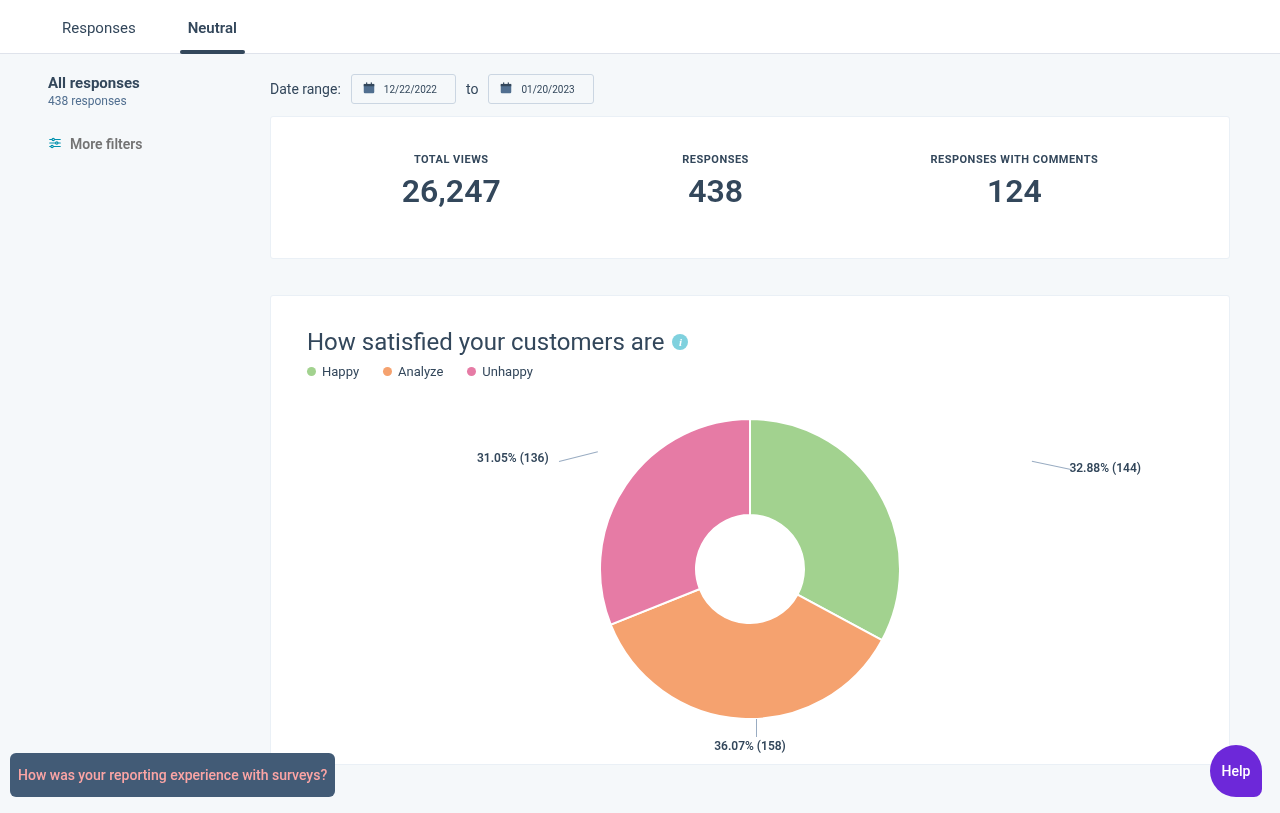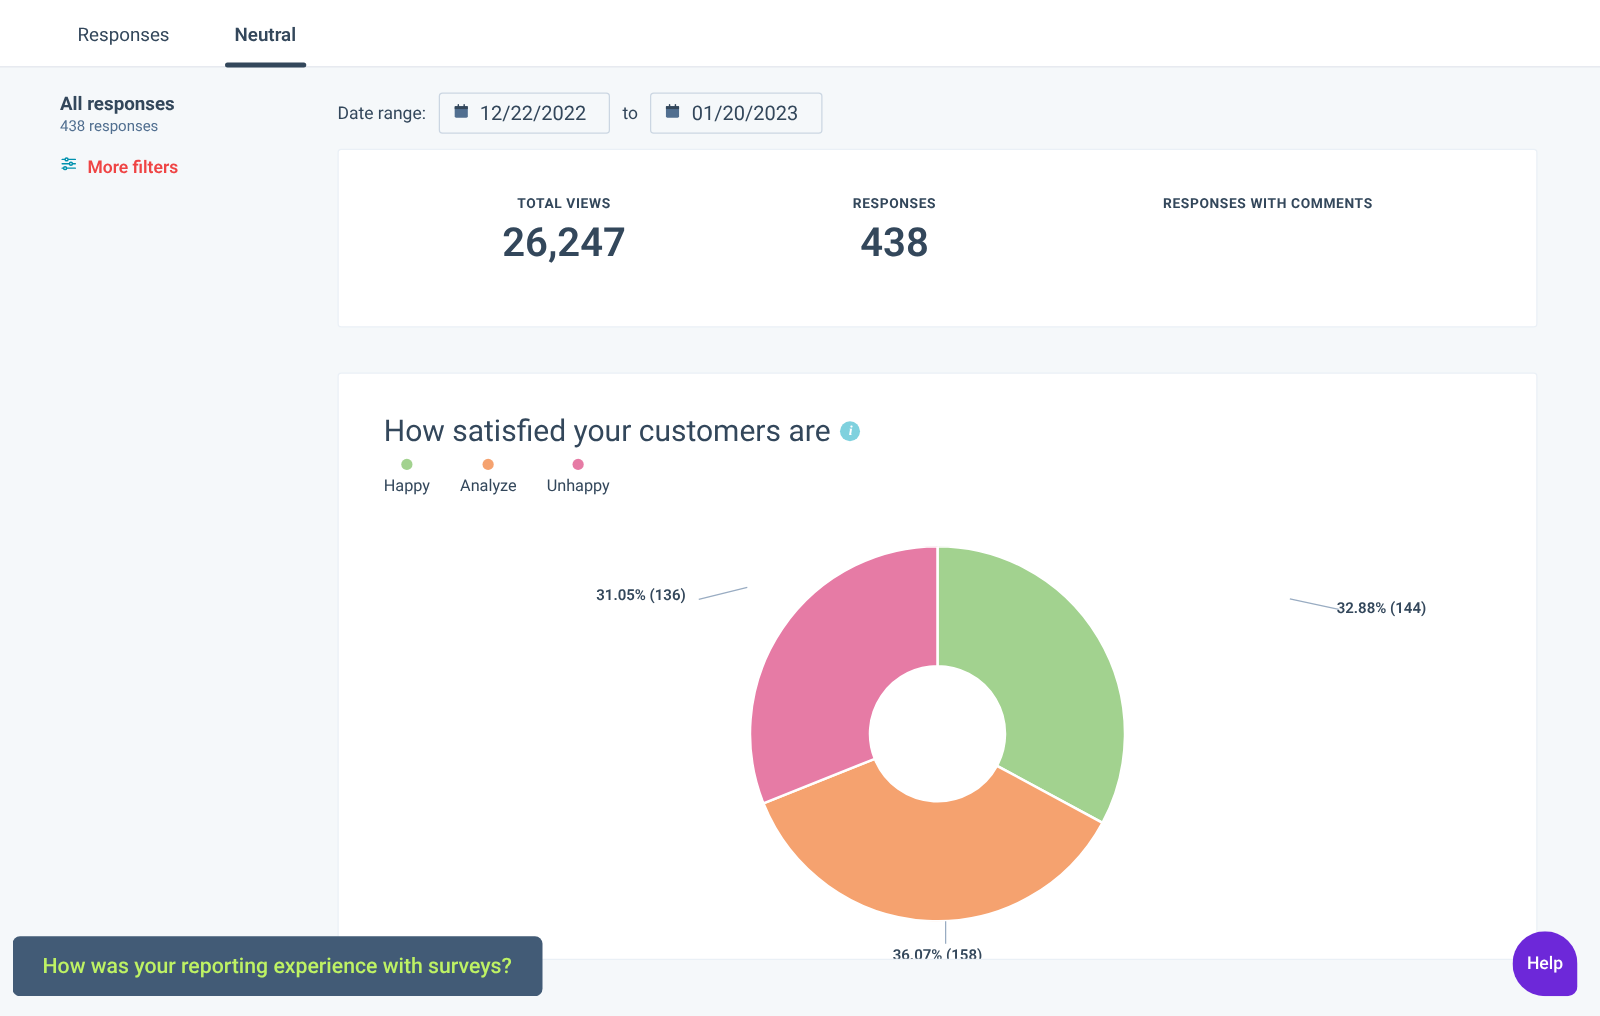--- a/index.html
+++ b/index.html
@@ -9,54 +9,54 @@
   .tab-bar { background: #ffffff; border-bottom: 1px solid #dfe3eb; padding: 0 48px; display: flex; gap: 24px; height: 54px; align-items: flex-end; }
   .tab { padding: 14px 14px 16px 14px; font-size: 15px; color: #33475b; cursor: pointer; position: relative; }
   .tab.active { font-weight: 600; color: #33475b; }
   .tab.active::after { content: ""; position: absolute; left: 6px; right: 6px; bottom: -1px; height: 4px; border-radius: 2px; background: #33475b; }
 
   
   .body { display: flex; height: calc(813px - 54px); }
   .sidebar { width: 270px; padding: 20px 24px 0 48px; }
   .sidebar-title { font-weight: 700; font-size: 15px; color: #33475b; }
   .sidebar-sub { font-size: 12px; color: #516f90; margin-top: 2px; }
-  .more-filters { display: flex; align-items: flex-end; gap: 8px; color: #ef4444; font-weight: 600; font-size: 14px; margin-top: 16px; cursor: pointer; }
+  .more-filters { display: flex; align-items: flex-start; gap: 8px; color: #737373; font-weight: 600; font-size: 14px; margin-top: 28px; cursor: pointer; }
   .more-filters svg { width: 14px; height: 14px; stroke: #0091ae; }
 
   .main { flex: 1; padding: 20px 50px 0 0; position: relative; }
 
   
   .date-row { display: flex; align-items: center; gap: 10px; font-size: 14px; color: #33475b; margin-bottom: 12px; }
-  .date-input { display: flex; align-items: center; gap: 8px; border: 1px solid #cbd6e2; background: #f5f8fa; border-radius: 3px; padding: 6px 18px 6px 10px; font-size: 16px; color: #33475b; cursor: pointer; text-align: right; }
+  .date-input { display: flex; align-items: center; gap: 8px; border: 1px solid #cbd6e2; background: #f5f8fa; border-radius: 3px; padding: 6px 18px 6px 10px; font-size: 10px; color: #33475b; cursor: pointer; text-align: right; }
   .date-input svg { width: 14px; height: 14px; fill: #516f90; }
 
   
   .card { background: #fff; border: 1px solid #eaf0f6; border-radius: 3px; }
   .stats-card { display: flex; justify-content: space-around; padding: 36px 40px 48px 40px; }
   .stat { text-align: center; }
   .stat-label { font-size: 11px; font-weight: 700; letter-spacing: 0.5px; color: #33475b; margin-bottom: 6px; text-transform: uppercase; }
   .stat-value { font-size: 32px; font-weight: 600; color: #33475b; }
 
   
   .chart-card { margin-top: 36px; padding: 32px 36px 24px 36px; height: 470px; overflow: hidden; }
   .chart-title-row { display: flex; align-items: center; gap: 8px; }
   .chart-title { font-size: 24px; font-weight: 400; color: #33475b; }
   .info-icon { width: 16px; height: 16px; border-radius: 50%; background: #7fd1de; color: #fff; font-size: 11px; font-weight: 700; display: flex; align-items: center; justify-content: center; font-family: Georgia, serif; font-style: italic; }
   .legend { display: flex; gap: 24px; margin-top: 8px; }
-  .legend-item { display: flex; align-items: center; gap: 6px; font-size: 13px; color: #33475b; flex-direction: column; }
+  .legend-item { display: flex; align-items: center; gap: 6px; font-size: 13px; color: #33475b; }
   .legend-dot { width: 9px; height: 9px; border-radius: 50%; }
 
   .chart-wrap { position: relative; width: 100%; height: 360px; margin-top: 10px; }
   .chart-wrap svg { position: absolute; left: 50%; top: 50%; transform: translate(-50%, -50%); }
 
   .slice-label { position: absolute; font-size: 12px; font-weight: 600; color: #33475b; white-space: nowrap; }
   .slice-line { position: absolute; background: #99acc2; height: 1px; }
 
   
-  .feedback-bar { position: fixed; left: 10px; bottom: 16px; background: #425b76; color: #bef264; padding: 14px 24px; border-radius: 6px; font-size: 17px; font-weight: 500; cursor: pointer; }
+  .feedback-bar { position: fixed; left: 10px; bottom: 16px; background: #425b76; color: #fca5a5; padding: 14px 8px; border-radius: 6px; font-size: 14px; font-weight: 500; cursor: pointer; }
 
   
   .help-btn { position: fixed; right: 18px; bottom: 16px; background: #6d28d9; color: #fff; width: 52px; height: 52px; border-radius: 26px 26px 8px 26px; display: flex; align-items: center; justify-content: center; font-size: 14px; font-weight: 500; cursor: pointer; }
 </style>
 </head>
 <body>
 
 <div class="tab-bar">
   <div class="tab">Responses</div>
   <div class="tab active">Neutral</div>
@@ -115,20 +115,21 @@
       <div class="stat">
         <div class="stat-label">TOTAL VIEWS</div>
         <div class="stat-value">26,247</div>
       </div>
       <div class="stat">
         <div class="stat-label">RESPONSES</div>
         <div class="stat-value">438</div>
       </div>
       <div class="stat">
         <div class="stat-label">RESPONSES WITH COMMENTS</div>
+        <div class="stat-value">124</div>
       </div>
     </div>
 
     <div class="card chart-card">
       <div class="chart-title-row">
         <div class="chart-title">How satisfied your customers are</div>
         <div class="info-icon">i</div>
       </div>
       <div class="legend">
         <div class="legend-item">

